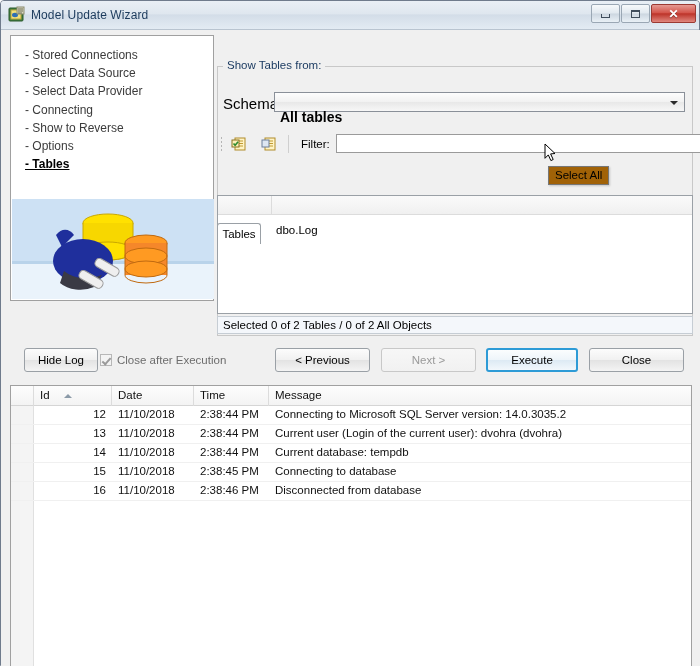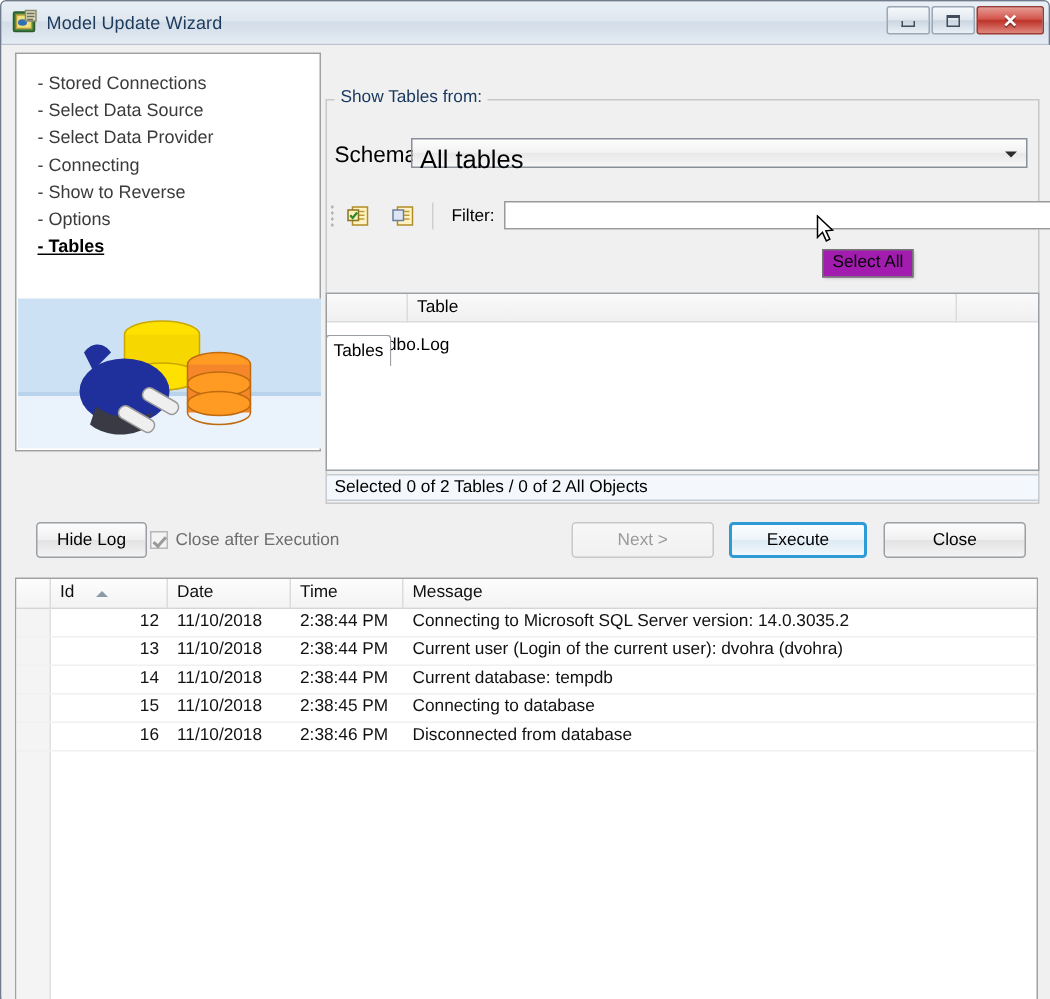--- a/index.html
+++ b/index.html
@@ -81,21 +81,21 @@
     position:absolute;left:222px;top:29px;background:#f0f0f0;
     padding:0 4px;font-size:11.5px;color:#17375e;
   }
   .schema-row{position:absolute;left:222px;top:62px;width:466px;height:20px;}
   .schema-label{position:absolute;left:0;top:3px;font-size:15px;color:#000;}
   .combo{
     position:absolute;left:51px;top:0;width:411px;height:20px;
     border:1px solid #8a9099;box-sizing:border-box;
     background:linear-gradient(to bottom,#fdfdfd 0%,#f2f2f2 48%,#e8e8e8 52%,#f7f7f7 100%);
   }
-  .combo-text{position:absolute;left:5px;top:4px;font-size:17px;color:#000;}
+  .combo-text{position:absolute;left:5px;top:16px;font-size:14px;color:#000;font-weight:bold;}
   .combo-arrow{
     position:absolute;right:6px;top:8px;
     width:0;height:0;border-left:4px solid transparent;border-right:4px solid transparent;
     border-top:4px solid #2b2b2b;
   }
 
   
   .toolbar{
     position:absolute;left:217px;top:101px;width:474px;height:26px;
   }
@@ -109,21 +109,21 @@
   .tb-sep{position:absolute;top:4px;width:1px;height:18px;background:#cfcfcf;}
   .filter-label{position:absolute;left:83px;top:7px;font-size:11.5px;color:#000;}
   .filter-input{
     position:absolute;left:118px;top:3px;width:404px;height:19px;
     border:1px solid #9a9a9a;background:#ffffff;box-sizing:border-box;
     font-family:"Liberation Sans",sans-serif;font-size:11.5px;
     padding:0 3px;color:#000;
   }
   .tooltip{
     position:absolute;left:547px;top:136px;
-    background:#a21caf;border:1px solid #767676;
+    background:#a16207;border:1px solid #767676;
     padding:2px 6px 3px 6px;font-size:11.5px;color:#000;
     box-shadow:1px 1px 2px rgba(0,0,0,.18);
     white-space:nowrap;
   }
   .cursor{position:absolute;left:543px;top:113px;width:14px;height:20px;}
 
   
   .tabstrip{position:absolute;left:216px;top:145px;width:476px;height:20px;margin-top:48px;}
   .tab{
     position:absolute;top:0;height:20px;
@@ -153,21 +153,21 @@
     border-bottom:1px solid #dcdcdc;box-sizing:border-box;
   }
   .hdr-cell{position:absolute;top:0;height:19px;box-sizing:border-box;
     border-right:1px solid #dcdcdc;font-size:11.5px;color:#000;}
   .hdr-cell span{position:absolute;left:6px;top:3px;}
   .list-row{position:absolute;left:0;width:100%;height:18px;}
   .row-check{
     position:absolute;left:26px;top:3px;width:12px;height:12px;
     border:1px solid #b0b0b0;background:#f6f6f6;box-sizing:border-box;
   }
-  .row-label{position:absolute;left:40px;top:1px;font-size:11.5px;color:#000;}
+  .row-label{position:absolute;left:58px;top:1px;font-size:11.5px;color:#000;}
   .statusbar{
     position:absolute;left:216px;top:286px;width:476px;height:18px;
     background:#f4f7fb;border:1px solid #c6cdd4;box-sizing:border-box;
   }
   .statusbar span{position:absolute;left:5px;top:2px;font-size:11.5px;color:#000;}
 
   
   .btnbar{position:absolute;left:0;top:310px;width:700px;height:40px;}
   .btn{
     position:absolute;top:8px;height:24px;
@@ -335,43 +335,41 @@
     <div class="tabstrip">
       <div class="tab active">Tables</div>
       <div class="tab inactive">Views</div>
     </div>
 
     <div class="listpanel">
       <div class="list-header">
         <div class="hdr-cell" style="left:0;width:54px">
           <span></span>
         </div>
-        <div class="hdr-cell" style="left:54px;width:366px">
-          <span>Table</span>
-        </div>
         <div class="hdr-cell" style="left:420px;width:54px;border-right:none">
           <span></span>
         </div>
       </div>
       <div class="list-row" style="top:27px">
         <div class="row-check"></div>
         <div class="row-label">dbo.Log</div>
       </div>
     </div>
 
     <div class="statusbar">
       <span>Selected 0 of 2 Tables / 0 of 2 All Objects</span>
     </div>
 
     <div class="btnbar">
       <div class="btn" style="left:23px;width:74px">Hide Log</div>
       <div class="chk-wrap">
         <div class="chk-box checked"></div>
         <div class="chk-label">Close after Execution</div>
       </div>
+      <div class="btn" style="left:274px;width:95px">&lt; Previous</div>
       <div class="btn disabled" style="left:380px;width:95px">Next &gt;</div>
       <div class="btn" style="left:588px;width:95px">Close</div>
       <div class="btn default" style="left:485px;width:92px">Execute</div>
     </div>
 
     <div class="loggrid">
       <div class="log-left-strip"></div>
       <div class="log-header">
         <div class="log-hdr-cell" style="left:0;width:23px"></div>
         <div class="log-hdr-cell" style="left:23px;width:78px">

